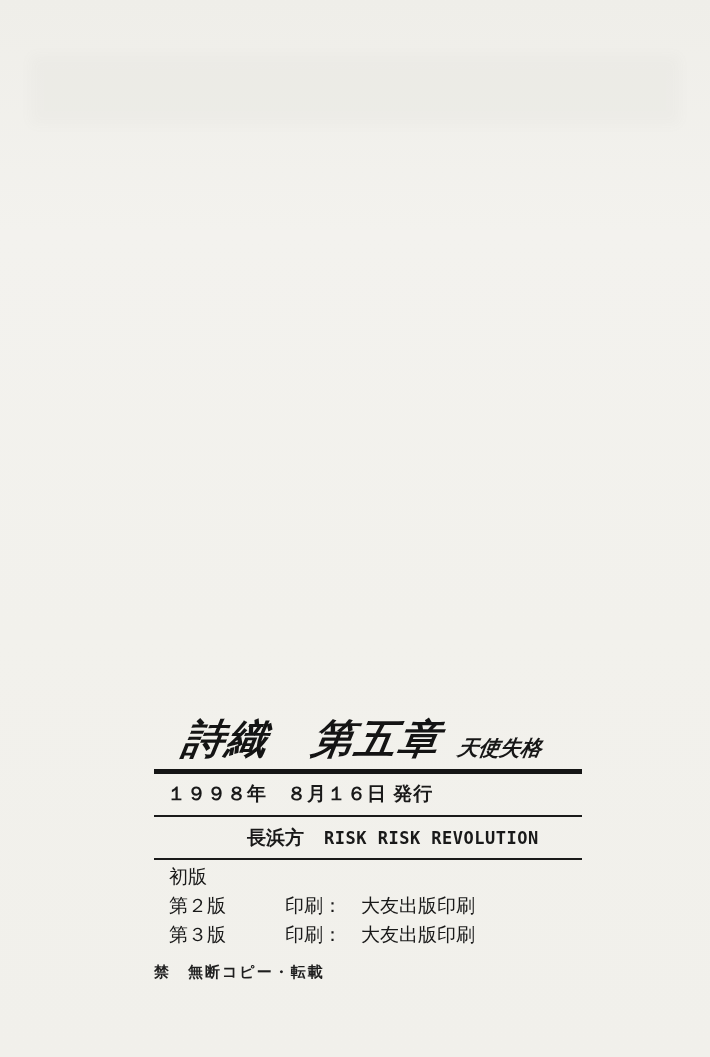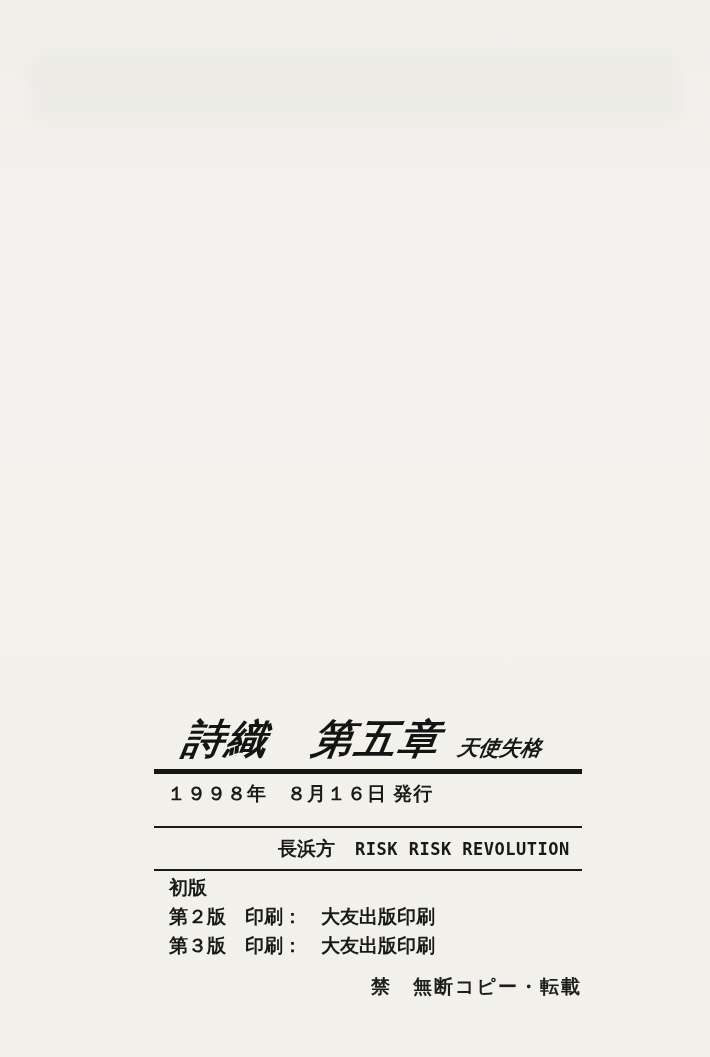--- a/index.html
+++ b/index.html
@@ -64,21 +64,21 @@
   .rule-thick {
     height: 5px;
     background: #151515;
     margin-top: 9px;
   }
   .rule-thin {
     height: 2px;
     background: #1a1a1a;
   }
   .dates {
-    padding: 7px 0 19px 13px;
+    padding: 7px 0 8px 13px;
   }
   .date-line {
     font-size: 19px;
     font-weight: 700;
     line-height: 26px;
     letter-spacing: 1px;
     white-space: nowrap;
   }
   .address {
     padding: 6px 0 8px 8px;
@@ -92,51 +92,52 @@
     white-space: nowrap;
   }
   .postal-code {
     font-size: 18px;
     letter-spacing: 0.5px;
     margin-right: 17px;
   }
   .address-row2 {
     display: flex;
     align-items: baseline;
-    margin-left: 116px;
+    margin-left: 85px;
     margin-top: 3px;
     font-size: 19px;
     line-height: 23px;
     white-space: nowrap;
   }
   .circle-name {
     font-family: "DejaVu Sans Mono", "Liberation Mono", monospace;
     font-size: 17px;
     font-weight: 700;
     letter-spacing: 0.5px;
     margin-left: 20px;
   }
   .credits {
     padding: 6px 0 2px 15px;
   }
   .credit-row {
     display: flex;
     font-size: 19px;
-    font-weight: 700;
+    font-weight: 400;
     line-height: 21px;
     margin-bottom: 8px;
     white-space: nowrap;
+    gap: 40px;
   }
   .credit-edition {
     width: 76px;
     flex-shrink: 0;
   }
   .notice {
-    text-align: right;
-    font-size: 19px;
+    text-align: left;
+    font-size: 15px;
     font-weight: 700;
     letter-spacing: 2px;
     margin-top: 8px;
     color: #1e1e1e;
   }
 </style>
 </head>
 <body>
 
 <div class="scan-bleed"></div>

